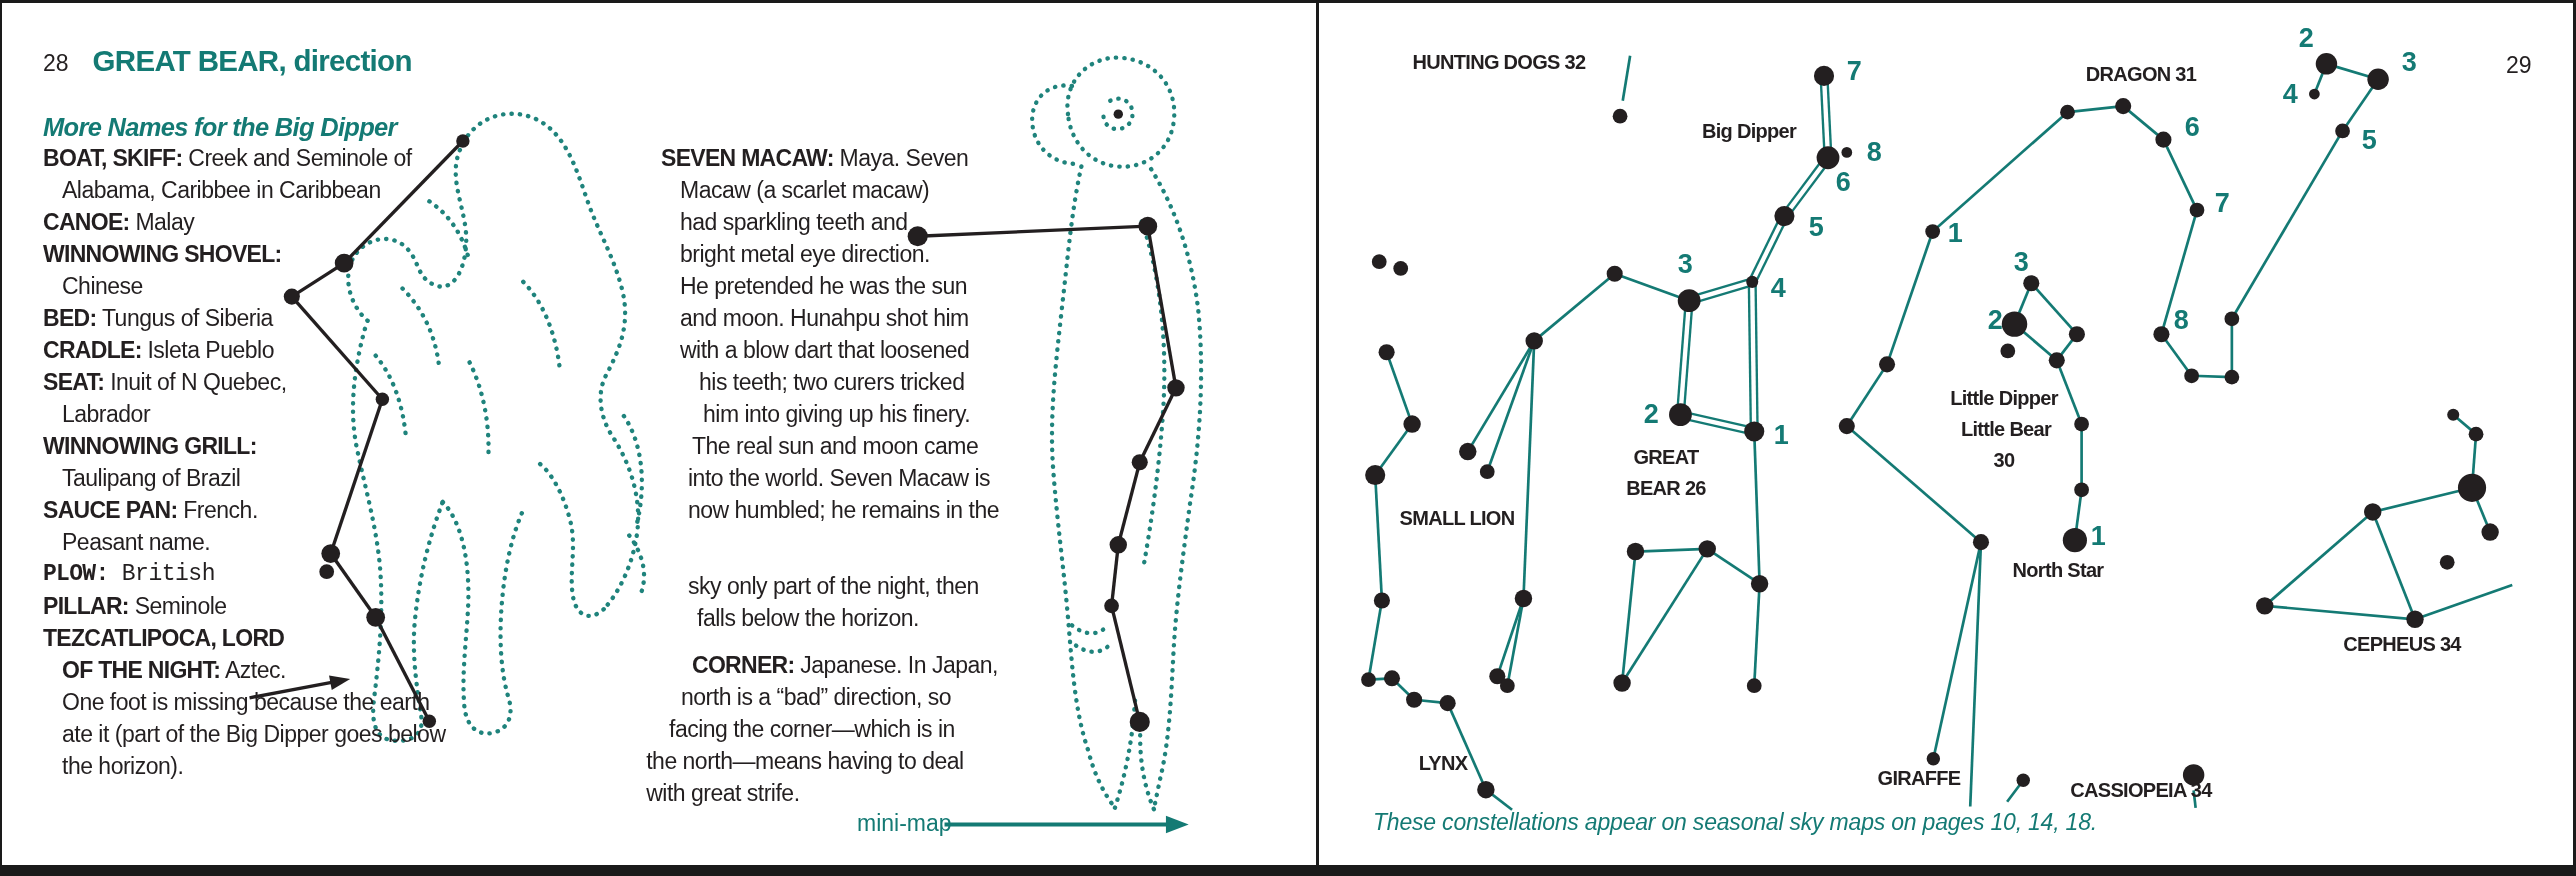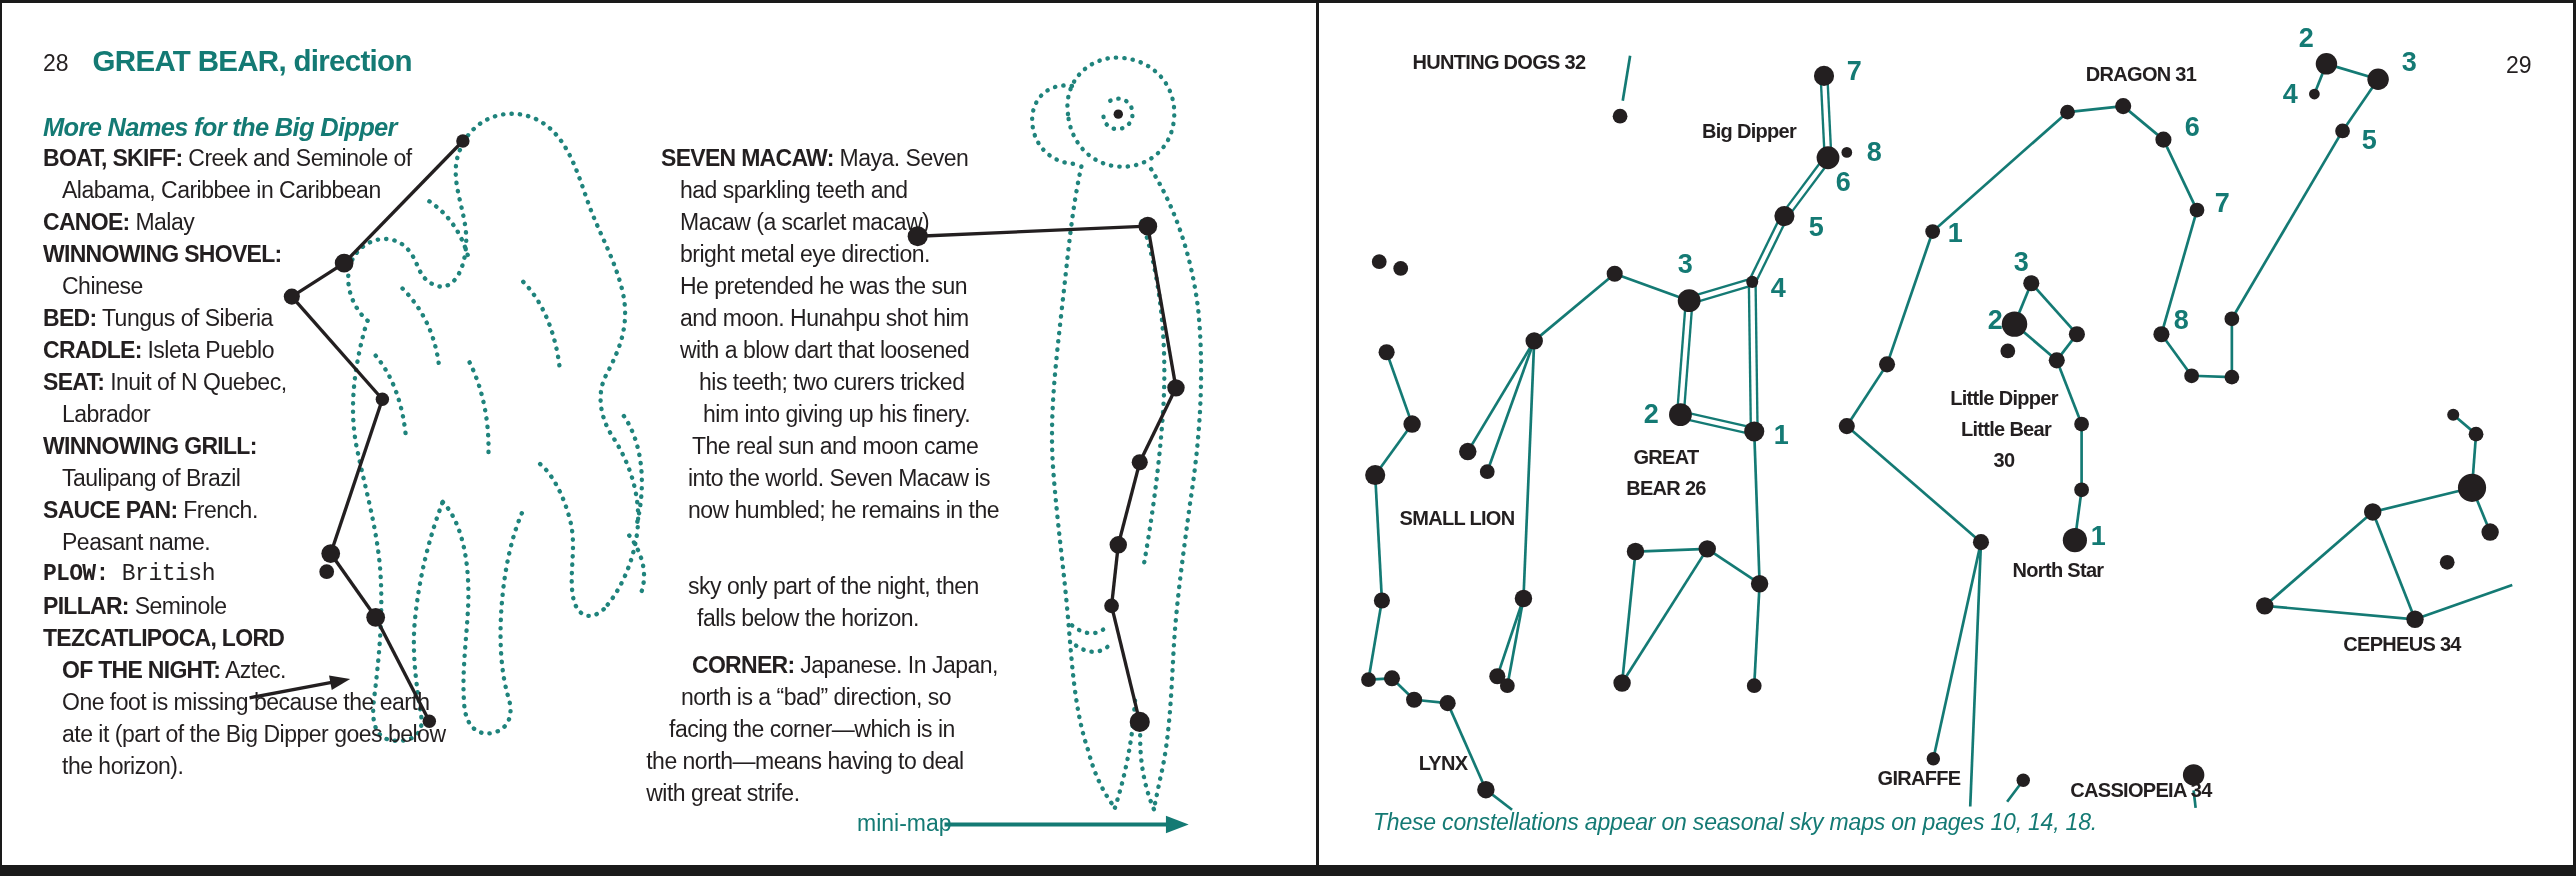--- a/index.html
+++ b/index.html
@@ -243,22 +243,22 @@
       <div class="ln" style="padding-left: 0px; font-family: Liberation Mono, monospace;"><b>PLOW:</b><span> British</span></div>
       <div class="ln" style="padding-left: 0px;"><b>PILLAR:</b><span> Seminole</span></div>
       <div class="ln" style="padding-left: 0px;"><b>TEZCATLIPOCA, LORD</b></div>
       <div class="ln" style="padding-left: 19px;"><b>OF THE NIGHT:</b><span> Aztec.</span></div>
       <div class="ln" style="padding-left: 19px;"><span>One foot is missing because the earth</span></div>
       <div class="ln" style="padding-left: 19px;"><span>ate it (part of the Big Dipper goes below</span></div>
       <div class="ln" style="padding-left: 19px;"><span>the horizon).</span></div>
     </div>
   <div class="col" id="col2" style="left:661px;top:142px;">
       <div class="ln" style="padding-left: 0px;"><b>SEVEN MACAW:</b><span> Maya. Seven</span></div>
+      <div class="ln" style="padding-left: 19px;"><span>Macaw (a scarlet macaw)</span></div>
       <div class="ln" style="padding-left: 19px;"><span>had sparkling teeth and</span></div>
-      <div class="ln" style="padding-left: 19px;"><span>Macaw (a scarlet macaw)</span></div>
       <div class="ln" style="padding-left: 19px;"><span>bright metal eye direction.</span></div>
       <div class="ln" style="padding-left: 19px;"><span>He pretended he was the sun</span></div>
       <div class="ln" style="padding-left: 19px;"><span>and moon. Hunahpu shot him</span></div>
       <div class="ln" style="padding-left: 19px;"><span>with a blow dart that loosened</span></div>
       <div class="ln" style="padding-left: 38px;"><span>his teeth; two curers tricked</span></div>
       <div class="ln" style="padding-left: 42px;"><span>him into giving up his finery.</span></div>
       <div class="ln" style="padding-left: 31px;"><span>The real sun and moon came</span></div>
       <div class="ln" style="padding-left: 27px;"><span>into the world. Seven Macaw is</span></div>
       <div class="ln" style="padding-left: 27px;"><span>now humbled; he remains in the</span></div>
       <div class="ln" style="padding-left: 27px; margin-top: 44px;"><span>sky only part of the night, then</span></div>

